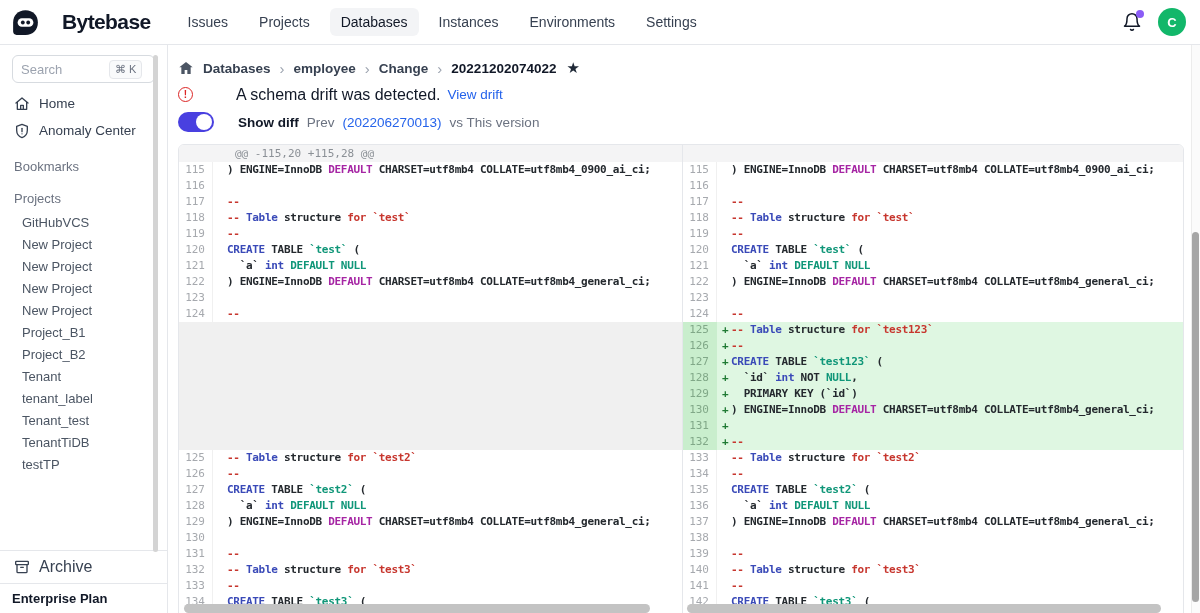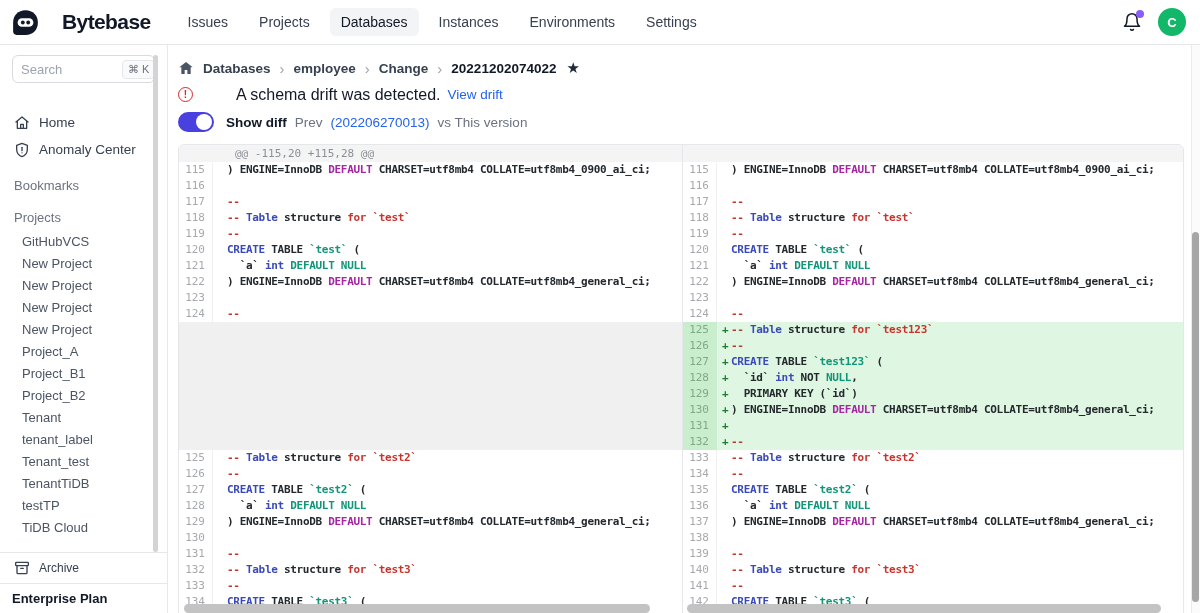--- a/index.html
+++ b/index.html
@@ -24,36 +24,36 @@
     font-size:13px; font-weight:700; display:flex; align-items:center; justify-content:center;
     cursor:pointer; }
 
   
   .shell { display:flex; height:568px; }
 
   
   .sidebar { width:168px; flex:none; border-right:1px solid #e5e7eb; position:relative;
     display:flex; flex-direction:column; padding-top:10px; background:#fff; }
   .search-box { margin:0 12px; height:28px; border:1px solid #d7dbe0; border-radius:6px;
-    display:flex; align-items:center; padding:0 5px 0 8px; gap:17px; }
+    display:flex; align-items:center; padding:0 5px 0 8px; gap:4px; }
   .search-box input { border:none; outline:none; width:84px; font-size:13px; color:#374151;
     font-family:inherit; background:transparent; }
   .search-box input::placeholder { color:#9ca3af; }
   .kbd { font-size:11px; color:#6b7280; border:1px solid #e5e7eb; background:#f9fafb;
     border-radius:4px; padding:2px 5px; white-space:nowrap; }
-  .side-nav { margin-top:26px; }
+  .side-nav { margin-top:7px; }
   .side-item { display:flex; align-items:center; gap:9px; padding:5px 14px; height:27px;
     font-size:13.5px; color:#374151; cursor:pointer; }
   .section-label { font-size:13px; color:#6b7280; padding:0 14px; margin-top:15px; height:17px; }
   .proj-list { margin-top:4px; }
   .proj-item { font-size:13px; color:#4b5563; padding:0 14px 0 22px; line-height:22px;
     height:22px; cursor:pointer; white-space:nowrap; overflow:hidden; }
   .side-bottom { margin-top:auto; }
   .divider { border-top:1px solid #e5e7eb; }
-  .archive-row { display:flex; align-items:center; gap:9px; padding:7px 14px; font-size:12px;
+  .archive-row { display:flex; align-items:center; gap:9px; padding:7px 14px; font-size:16px;
     color:#374151; cursor:pointer; }
   .plan-row { border-top:1px solid #e5e7eb; padding:7px 12px; font-size:13px; font-weight:700;
     color:#111827; }
   .side-thumb { position:absolute; top:10px; right:9px; width:5px; height:497px;
     background:#d4d4d4; border-radius:3px; }
 
   
   .main { flex:1; position:relative; padding:13px 0 0 10px; background:#fff; }
   .breadcrumb { display:flex; align-items:center; gap:9px; height:20px; }
   .crumb { font-size:13.5px; font-weight:600; color:#374151; cursor:pointer; }
@@ -66,21 +66,21 @@
     color:#dc2626; font-size:10px; font-weight:700; display:flex; align-items:center;
     justify-content:center; flex:none; }
   .alert-text { font-size:16px; color:#111827;margin-left:36px; }
   .link { color:#2563eb; font-size:13.5px; cursor:pointer; }
 
   .toggle-row { display:flex; align-items:center; gap:8px; margin-top:9px; height:20px; }
   .toggle { width:36px; height:20px; border-radius:10px; background:#4940e0; position:relative;
     cursor:pointer; flex:none; }
   .toggle-knob { position:absolute; top:2px; right:2px; width:16px; height:16px;
     border-radius:50%; background:#fff; }
-  .toggle-label { font-size:13.5px; font-weight:700; color:#111827; margin-left:4px; }
+  .toggle-label { font-size:13.5px; font-weight:700; color:#111827; margin-left:16px; }
   .muted { color:#6b7280; font-size:13.5px; }
 
   
   .diff-panel { margin-top:12px; width:1006px; height:477px; border:1px solid #e5e7eb;
     border-radius:6px; overflow:hidden; display:flex; position:relative; background:#fff; }
   .pane { width:503px; flex:none; overflow:hidden; }
   .pane.right { border-left:1px solid #e5e7eb; width:502px; }
 
   .drow { display:flex; height:16px; line-height:16px;
     font-family:"DejaVu Sans Mono", monospace; font-size:11px; font-weight:600; }
@@ -178,29 +178,27 @@
     </div>
 
     <div class="section-label">Bookmarks</div>
     <div class="section-label">Projects</div>
     <div class="proj-list">
         <div class="proj-item">GitHubVCS</div>
         <div class="proj-item">New Project</div>
         <div class="proj-item">New Project</div>
         <div class="proj-item">New Project</div>
         <div class="proj-item">New Project</div>
-        <div class="proj-item">Project_A</div>
         <div class="proj-item">Project_B1</div>
         <div class="proj-item">Project_B2</div>
         <div class="proj-item">Tenant</div>
         <div class="proj-item">tenant_label</div>
         <div class="proj-item">Tenant_test</div>
         <div class="proj-item">TenantTiDB</div>
         <div class="proj-item">testTP</div>
-        <div class="proj-item">TiDB Cloud</div>
       </div>
 
     <div class="side-bottom">
       <div class="divider"></div>
       <div class="archive-row">
         <svg width="16" height="16" viewBox="0 0 24 24" fill="none" stroke="#374151" stroke-width="2" stroke-linecap="round" stroke-linejoin="round">
           <rect x="2.5" y="3.5" width="19" height="5" rx="1"></rect>
           <path d="M4.5 8.5 V19 a1.5 1.5 0 0 0 1.5 1.5 H18 a1.5 1.5 0 0 0 1.5-1.5 V8.5"></path>
           <path d="M10 12.5 H14"></path>
         </svg>

